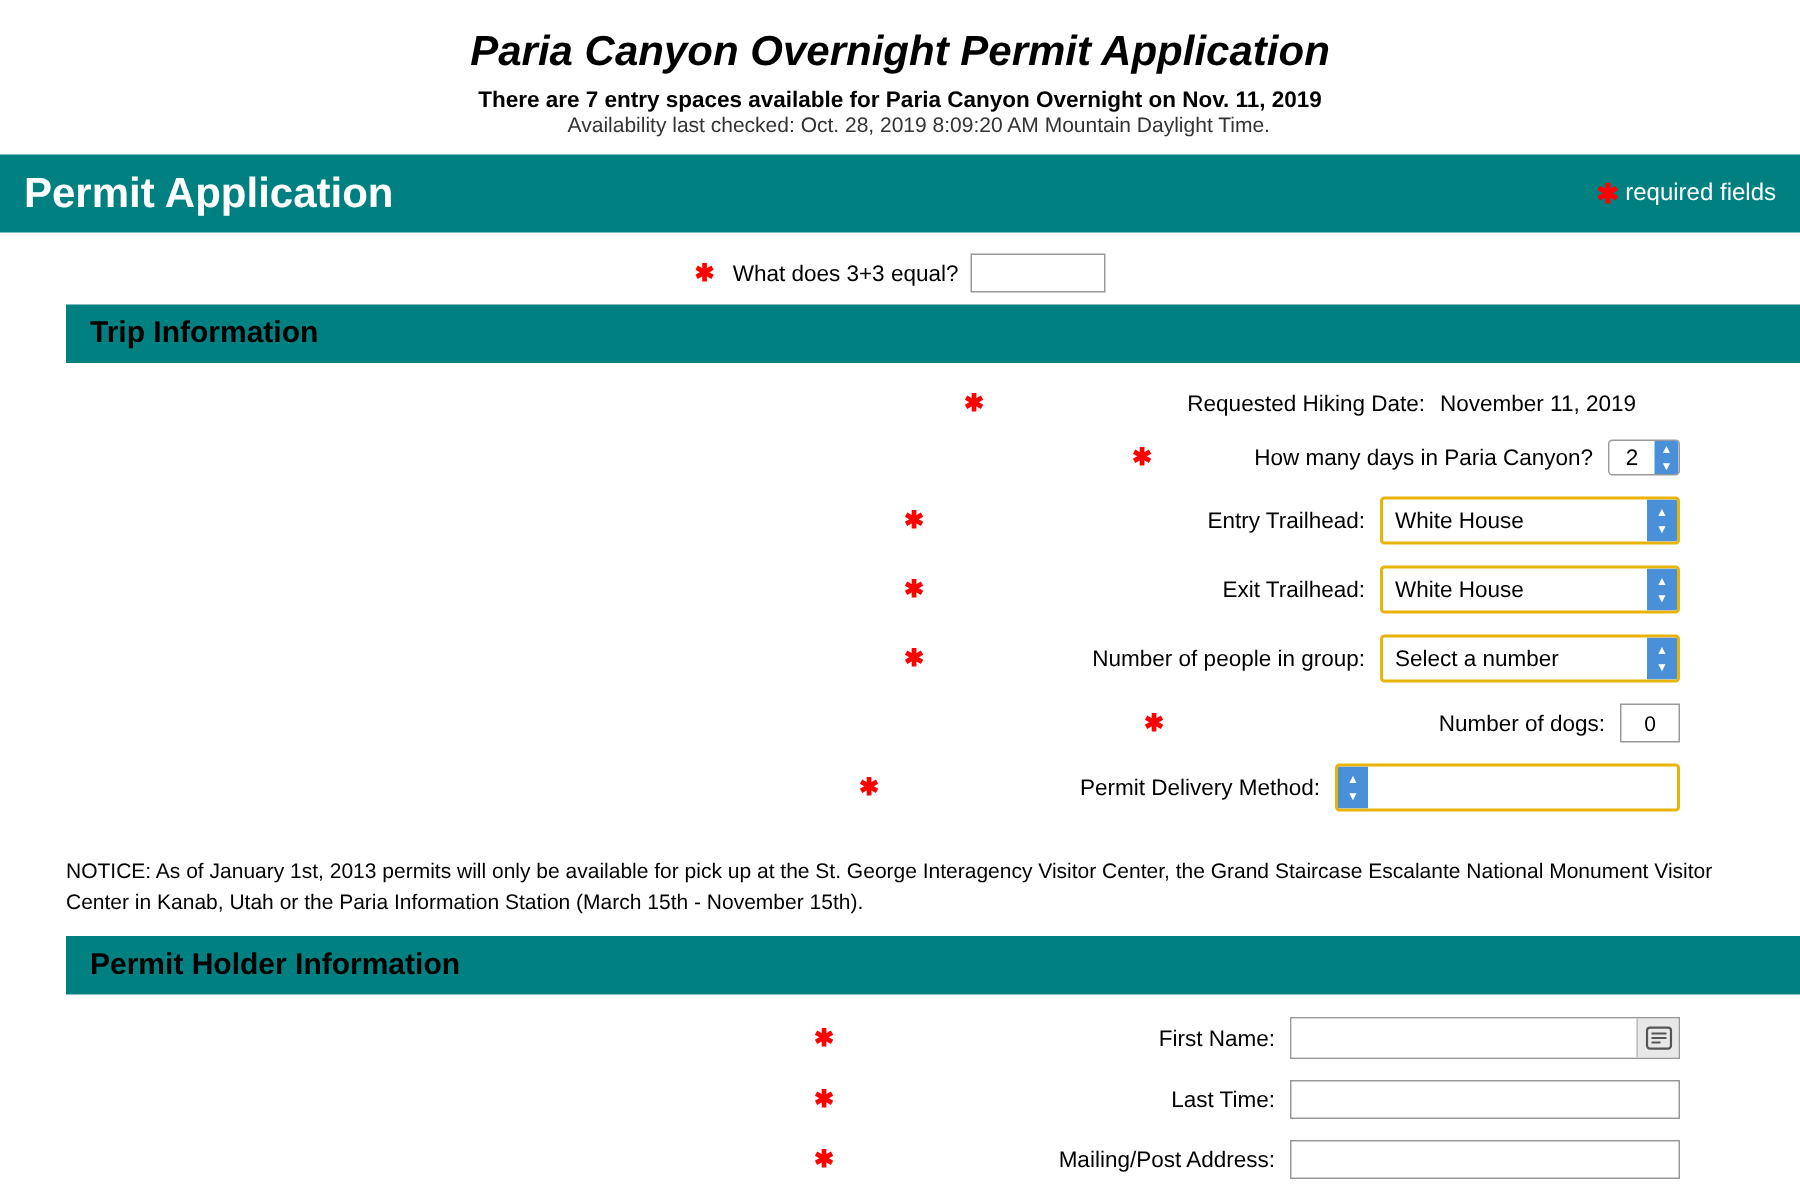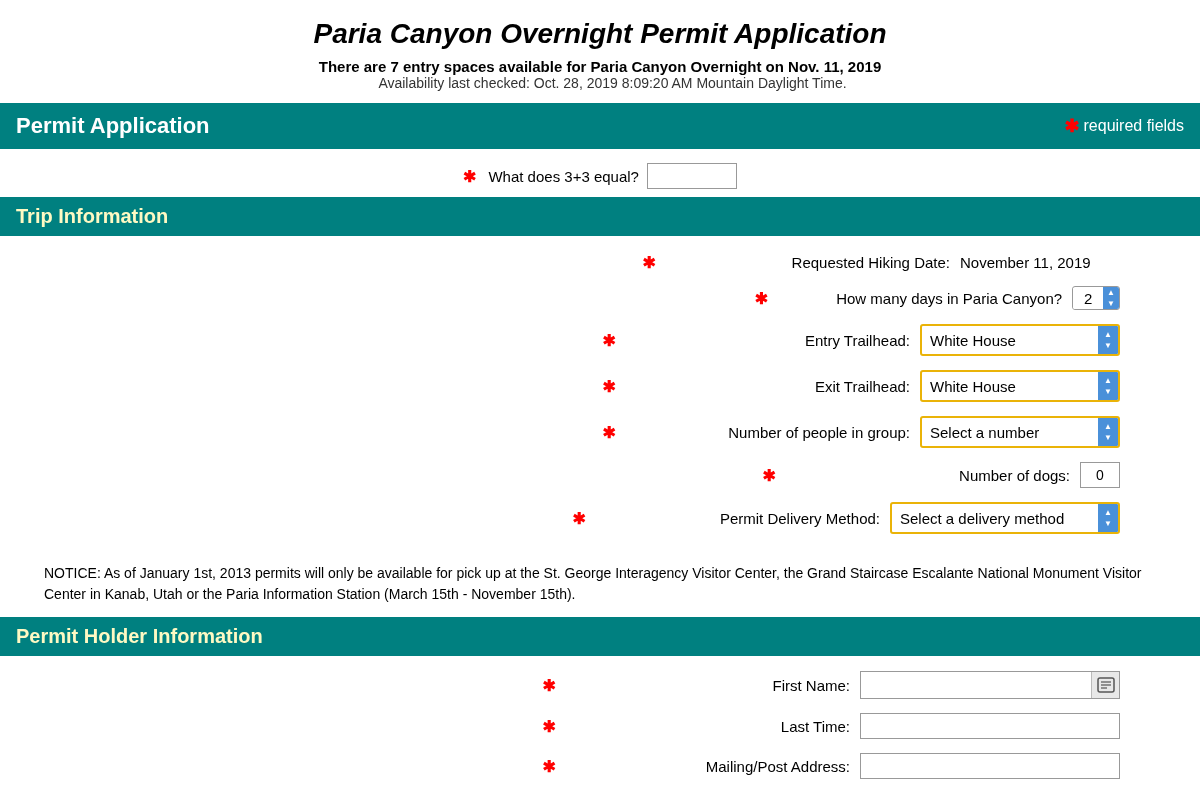--- a/index.html
+++ b/index.html
@@ -33,21 +33,21 @@
     }
     .section-header {
       background-color: #008080;
       color: #fff;
       padding: 10px 16px;
       display: flex;
       align-items: center;
       justify-content: space-between;
     }
     .section-header .section-title {
-      font-size: 22px;
+      font-size: 28px;
       font-weight: bold;
     }
     .required-note {
       font-size: 16px;
       color: #fff;
       display: flex;
       align-items: center;
       gap: 4px;
     }
     .required-star {
@@ -73,22 +73,23 @@
     }
     .captcha-input {
       width: 90px;
       height: 26px;
       border: 1px solid #999;
       padding: 2px 5px;
       font-size: 14px;
     }
     .subsection-header {
       background-color: #008080;
-      color: #fef9c3;
+      color: #000000;
       padding: 8px 16px;
+      margin-left: 44px;
     }
     .subsection-header .section-title {
       font-size: 20px;
       font-weight: bold;
     }
     .form-section {
       padding: 10px 0;
     }
     .form-row {
       display: flex;
@@ -317,21 +318,20 @@
   <div class="form-row">
     <span class="required-star-red">✱</span>
     <span class="form-label">Number of dogs:</span>
     <input class="dogs-input" type="text" value="0" style="">
   </div>
 
   <div class="form-row">
     <span class="required-star-red">✱</span>
     <span class="form-label">Permit Delivery Method:</span>
     <div class="select-dropdown" style="min-width:230px;">
-      <span class="select-text">Select a delivery method</span>
       <div class="select-btn">
         <div class="select-btn-arrows">
           <span class="select-arrow">▲</span>
           <span class="select-arrow">▼</span>
         </div>
       </div>
     </div>
   </div>
 
 </div>

